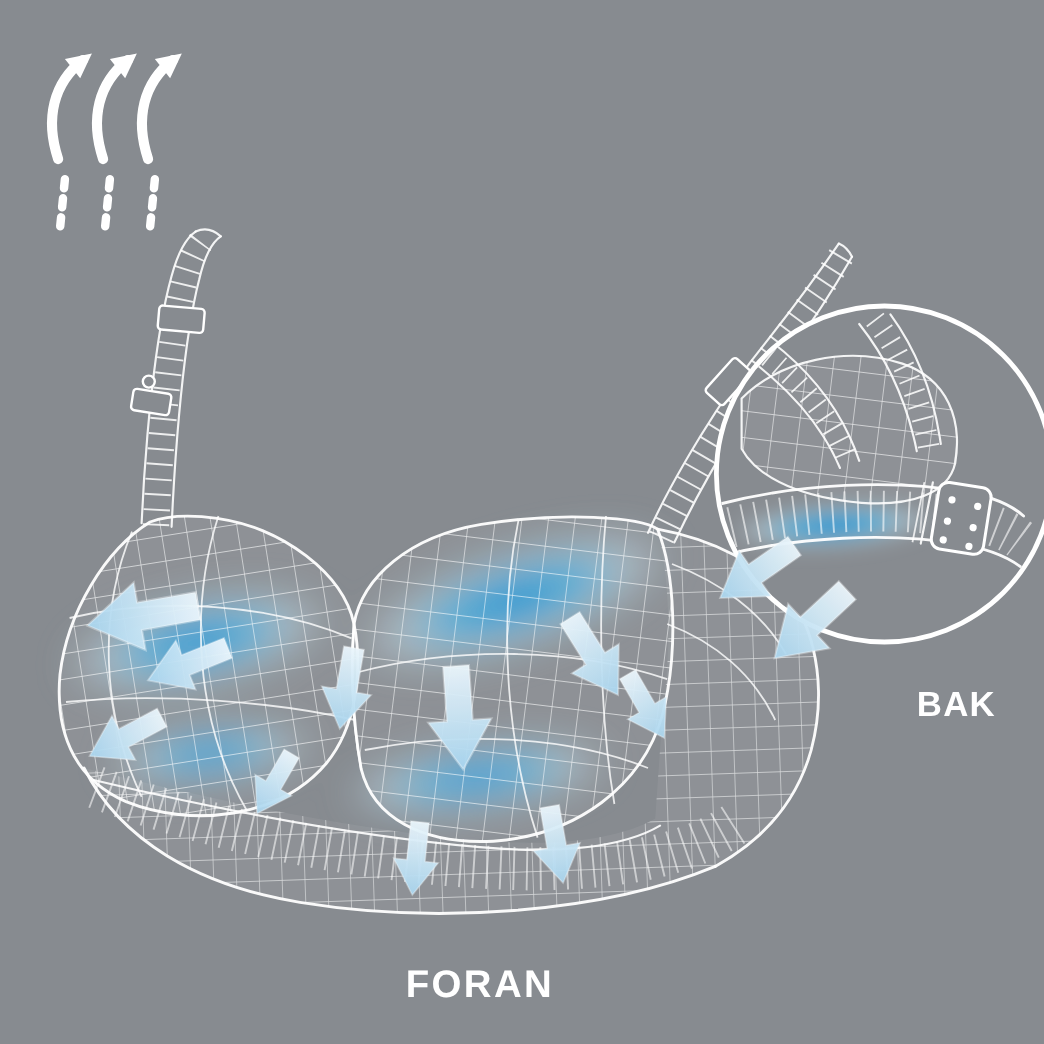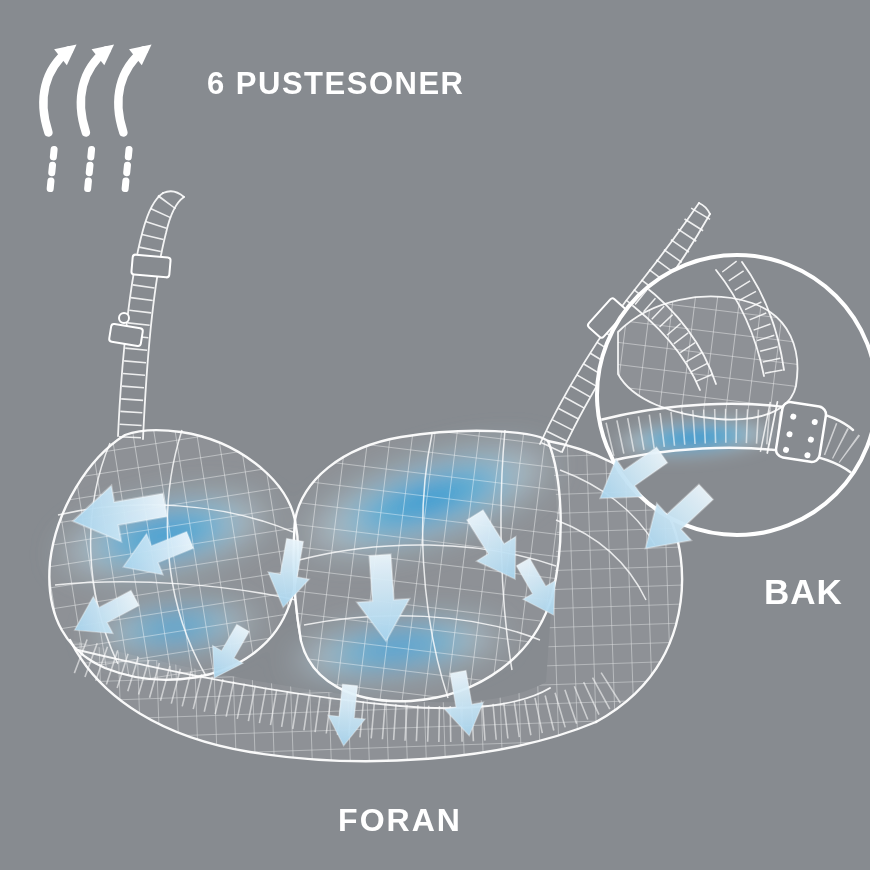--- a/index.html
+++ b/index.html
@@ -21,21 +21,21 @@
     overflow:hidden;
     font-family:"Liberation Sans",sans-serif;
   }
   .art{position:absolute;left:0;top:0;}
   .header{position:absolute;left:20px;top:22px;display:flex;align-items:flex-start;}
   .title{
     position:absolute;left:207px;top:66px;
     color:var(--text);font-size:31px;font-weight:bold;letter-spacing:1.5px;
   }
   .label{position:absolute;color:var(--text);font-weight:bold;}
-  .label-back{left:764px;top:572px;font-size:35px;letter-spacing:1px;}
+  .label-back{left:764px;top:572px;font-size:29px;letter-spacing:1px;}
   .label-front{left:320px;top:802px;width:160px;text-align:center;font-size:32px;letter-spacing:2px;}
   .outline{stroke:var(--wireframe);stroke-width:2.4;fill:none;stroke-opacity:.95;stroke-linecap:round;}
   .seam{stroke:var(--wireframe);stroke-width:1.8;fill:none;stroke-opacity:.9;stroke-linecap:round;}
   .contour{stroke:var(--wireframe);stroke-width:1.5;fill:none;stroke-opacity:.8;}
   .rungs{stroke:var(--wireframe);fill:none;stroke-opacity:.85;}
   .meshline{stroke:var(--wireframe);stroke-opacity:.78;stroke-width:1.1;fill:none;}
   .fabric{fill:#ffffff;fill-opacity:.06;stroke:none;}
   .hardware{fill:var(--background-color);stroke:var(--wireframe);stroke-width:2;}
   .arrow{fill:url(#arrowGrad);opacity:.95;stroke:#ffffff;stroke-opacity:.35;stroke-width:1.5;}
   .icon-stroke{stroke:var(--wireframe);fill:none;stroke-linecap:round;}
@@ -59,21 +59,20 @@
         <path class="icon-fill" d="M 140,24 L 129.6,46.2 L 116,29 Z"></path>
       </g>
       <g>
         <path class="icon-stroke" stroke-width="7.5" stroke-dasharray="8 9" d="M 36,136 L 31,186"></path>
         <path class="icon-stroke" stroke-width="7.5" stroke-dasharray="8 9" d="M 76,136 L 71,186"></path>
         <path class="icon-stroke" stroke-width="7.5" stroke-dasharray="8 9" d="M 116,136 L 111,186"></path>
       </g>
     </svg>
   </div>
 
-  <div class="title">6 PUSTESONER</div>
 
   <svg class="art" viewBox="0 0 870 870" width="870" height="870">
     <defs>
       <pattern id="meshL" width="21" height="21" patternUnits="userSpaceOnUse" patternTransform="rotate(-9)">
         <path class="meshline" d="M 21 0 H 0 V 21"></path>
       </pattern>
       <pattern id="meshR" width="22" height="22" patternUnits="userSpaceOnUse" patternTransform="rotate(7)">
         <path class="meshline" d="M 22 0 H 0 V 22"></path>
       </pattern>
       <pattern id="meshB" width="19" height="19" patternUnits="userSpaceOnUse" patternTransform="rotate(-2)">

